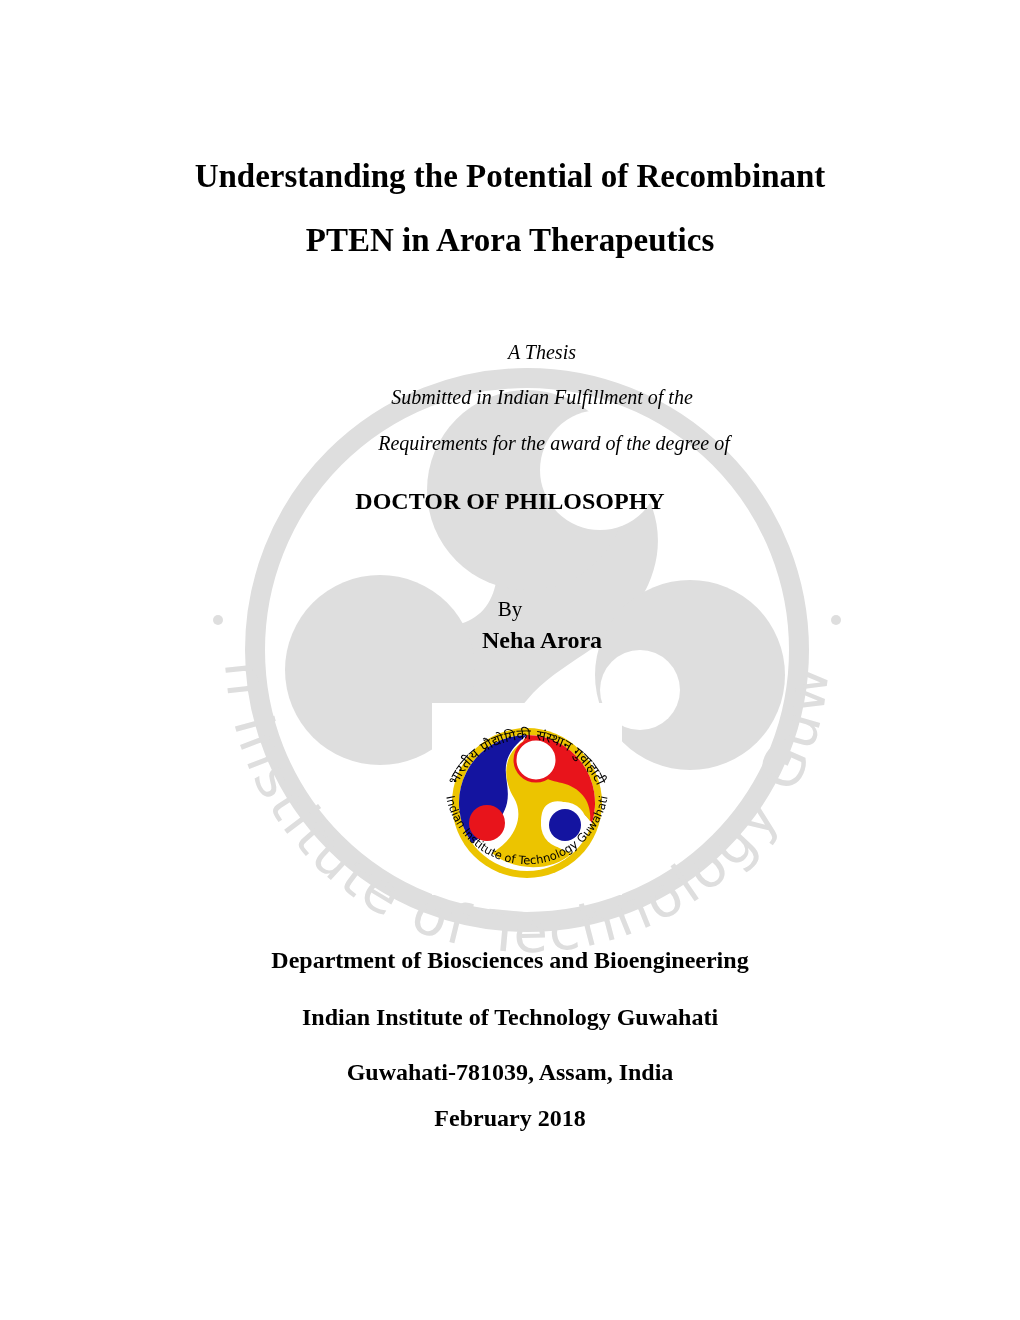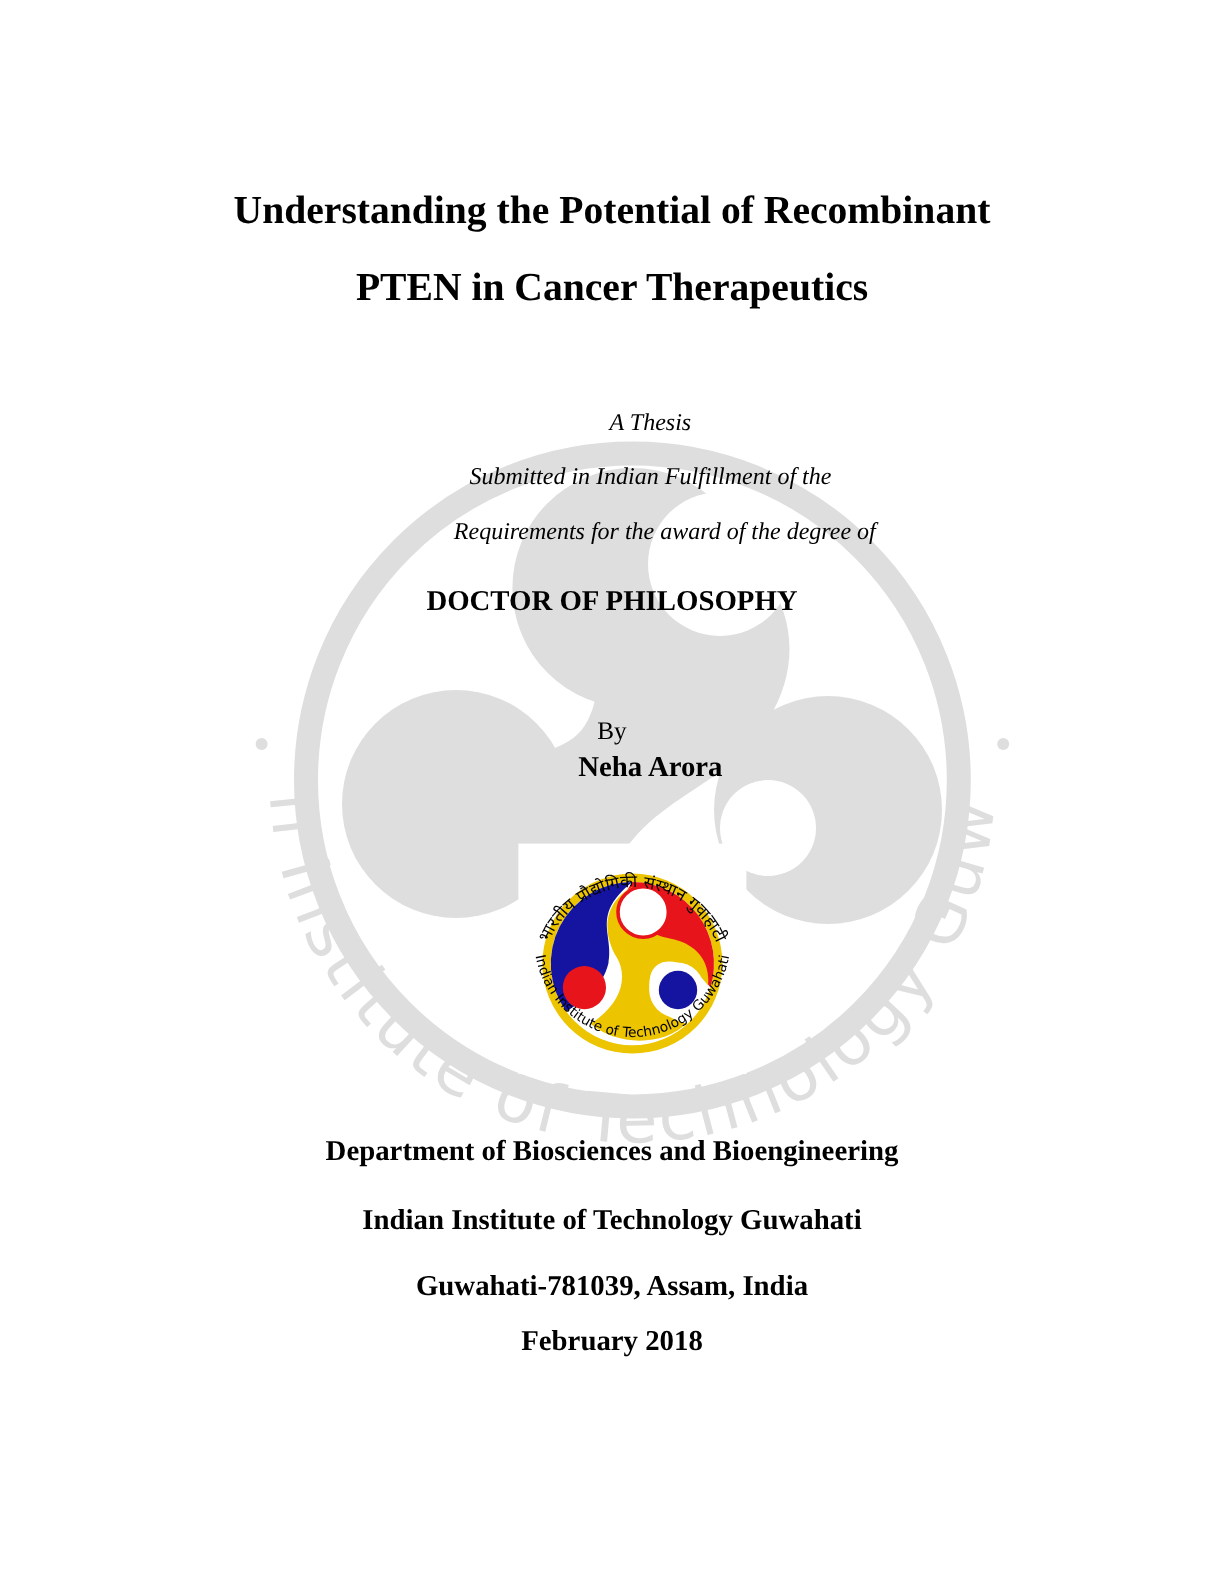--- a/index.html
+++ b/index.html
@@ -34,21 +34,21 @@
     <circle cx="640" cy="690" r="40"></circle>
   </g>
   <text font-family="DejaVu Sans, sans-serif" font-size="56" fill="#dedede" letter-spacing="3">
     <textPath href="#wmTextArc" startOffset="50%" text-anchor="middle">Indian Institute of Technology Guwahati</textPath>
   </text>
   <circle cx="218" cy="620" r="5" fill="#dedede"></circle>
   <circle cx="836" cy="620" r="5" fill="#dedede"></circle>
 </svg>
 
 <div class="line title" style="top:158px;">Understanding the Potential of Recombinant</div>
-<div class="line title" style="top:222px;">PTEN in Cancer Therapeutics</div>
+<div class="line title" style="top:222px;">PTEN in Arora Therapeutics</div>
 
 <div class="line ital" style="top:341px;">A Thesis</div>
 <div class="line ital" style="top:386px;">Submitted in Indian Fulfillment of the</div>
 <div class="line ital" style="top:432px;margin-left:12px;">Requirements for the award of the degree of</div>
 
 <div class="line bold20" style="top:488px;">DOCTOR OF PHILOSOPHY</div>
 
 <div class="line by" style="top:561px;margin-top:36px;">By</div>
 
 <div class="line author" style="top:627px;padding-left:32px;">Neha Arora</div>

